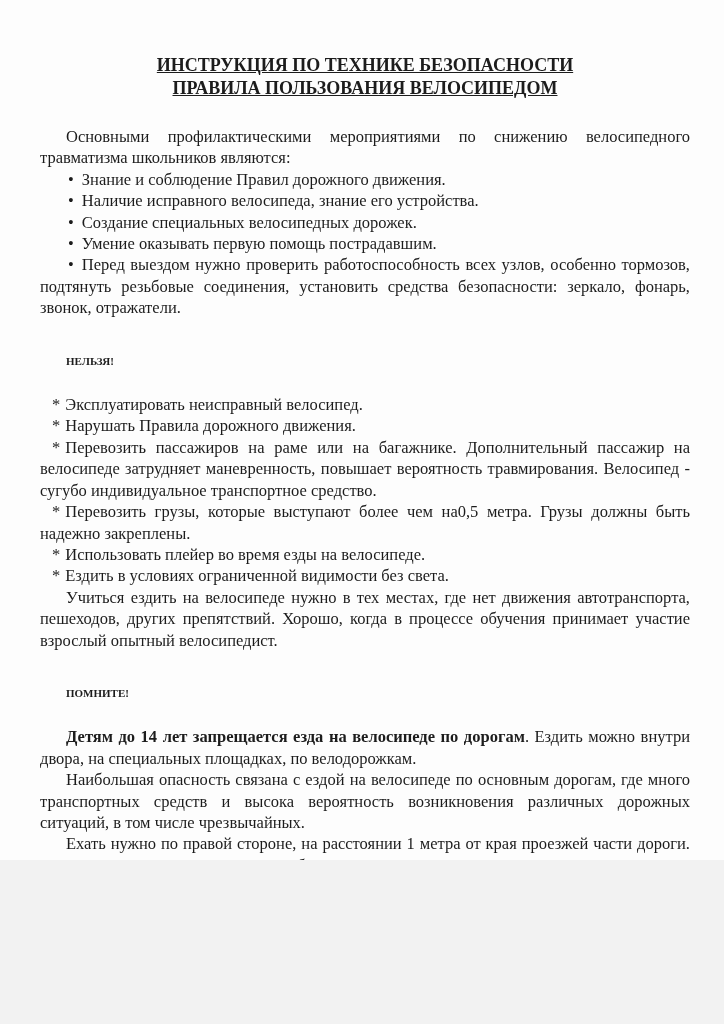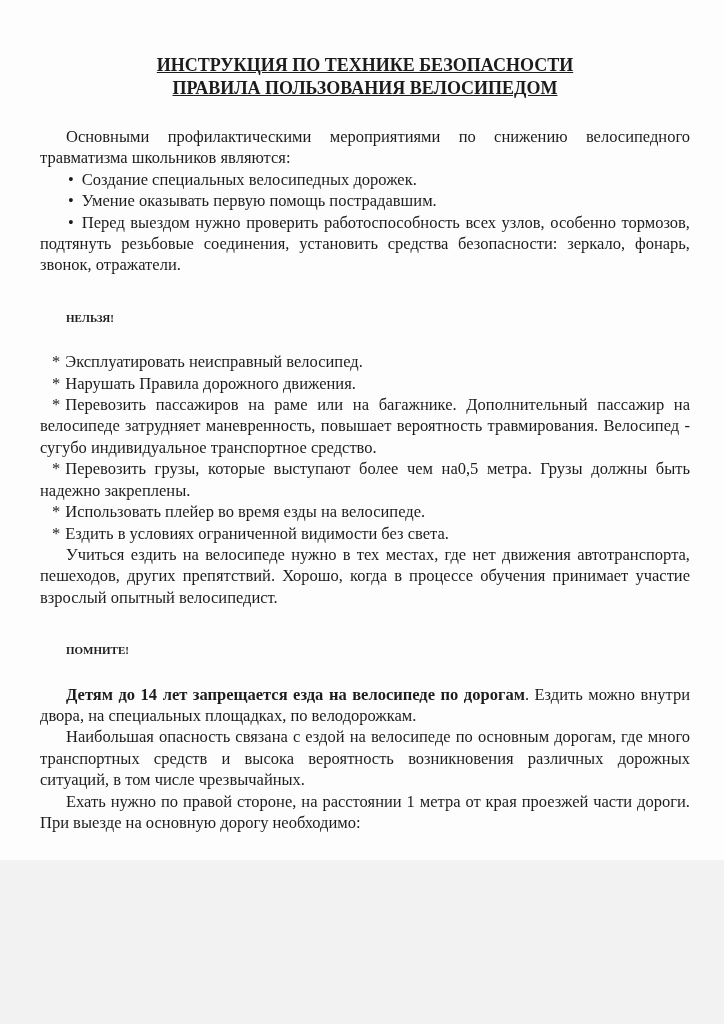--- a/index.html
+++ b/index.html
@@ -53,20 +53,22 @@
 
 <div class="page">
 
   <div class="doc-title">
     <span class="t-line"><span>ИНСТРУКЦИЯ ПО ТЕХНИКЕ БЕЗОПАСНОСТИ</span></span>
     <span class="t-line"><span>ПРАВИЛА ПОЛЬЗОВАНИЯ ВЕЛОСИПЕДОМ</span></span>
   </div>
 
   <p class="indent"><span>Основными профилактическими мероприятиями по снижению велосипедного травматизма школьников являются:</span></p>
 
+  <p class="bullet"><span class="bullet-marker">•</span><span>Знание и соблюдение Правил дорожного движения.</span></p>
+  <p class="bullet"><span class="bullet-marker">•</span><span>Наличие исправного велосипеда, знание его устройства.</span></p>
   <p class="bullet"><span class="bullet-marker">•</span><span>Создание специальных велосипедных дорожек.</span></p>
   <p class="bullet"><span class="bullet-marker">•</span><span>Умение оказывать первую помощь пострадавшим.</span></p>
   <p class="bullet"><span class="bullet-marker">•</span><span>Перед выездом нужно проверить работоспособность всех узлов, особенно тормозов, подтянуть резьбовые соединения, установить средства безопасности: зеркало, фонарь, звонок, отражатели.</span></p>
 
   <h2 class="doc-heading">НЕЛЬЗЯ!</h2>
 
   <p class="star"><span class="star-marker">*</span><span>Эксплуатировать неисправный велосипед.</span></p>
   <p class="star"><span class="star-marker">*</span><span>Нарушать Правила дорожного движения.</span></p>
   <p class="star"><span class="star-marker">*</span><span>Перевозить пассажиров на раме или на багажнике. Дополнительный пассажир на велосипеде затрудняет маневренность, повышает вероятность травмирования. Велосипед - сугубо индивидуальное транспортное средство.</span></p>
   <p class="star"><span class="star-marker">*</span><span>Перевозить грузы, которые выступают более чем на0,5 метра. Грузы должны быть надежно закреплены.</span></p>

